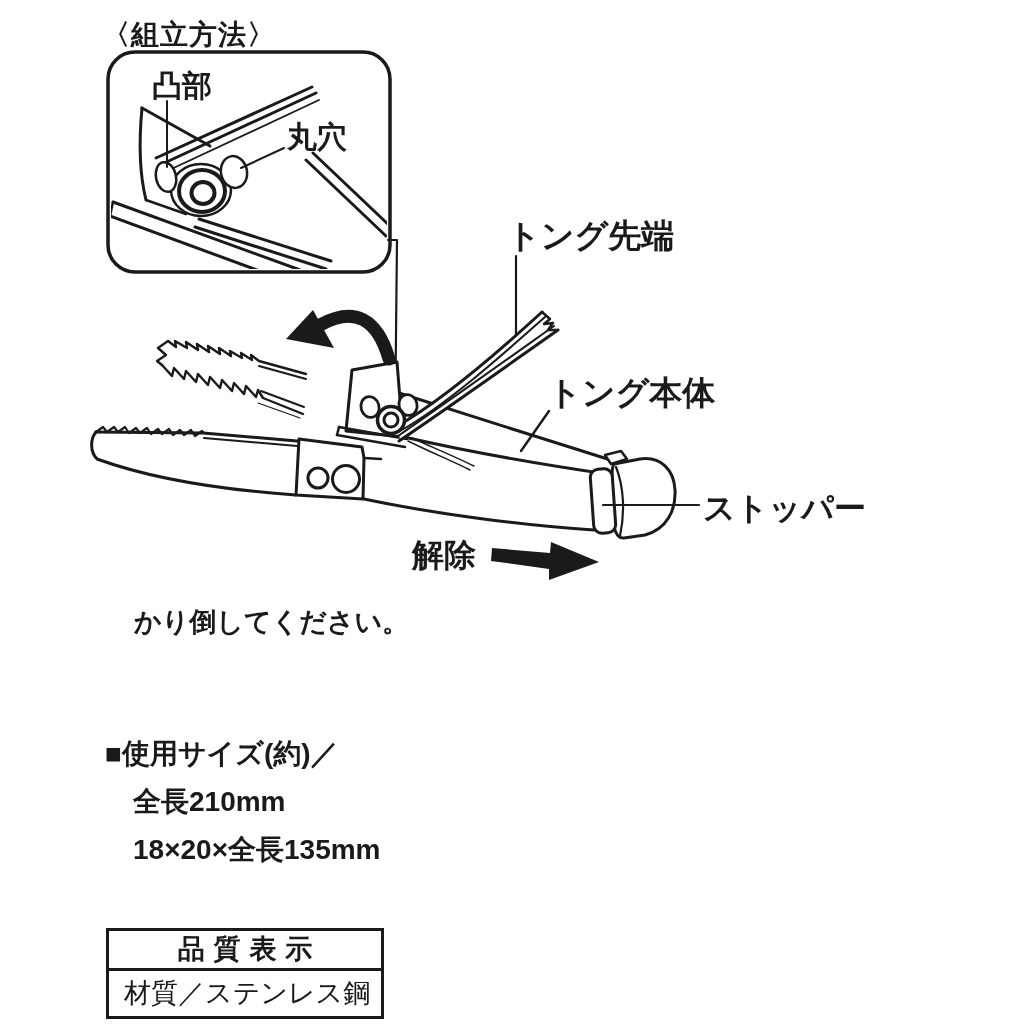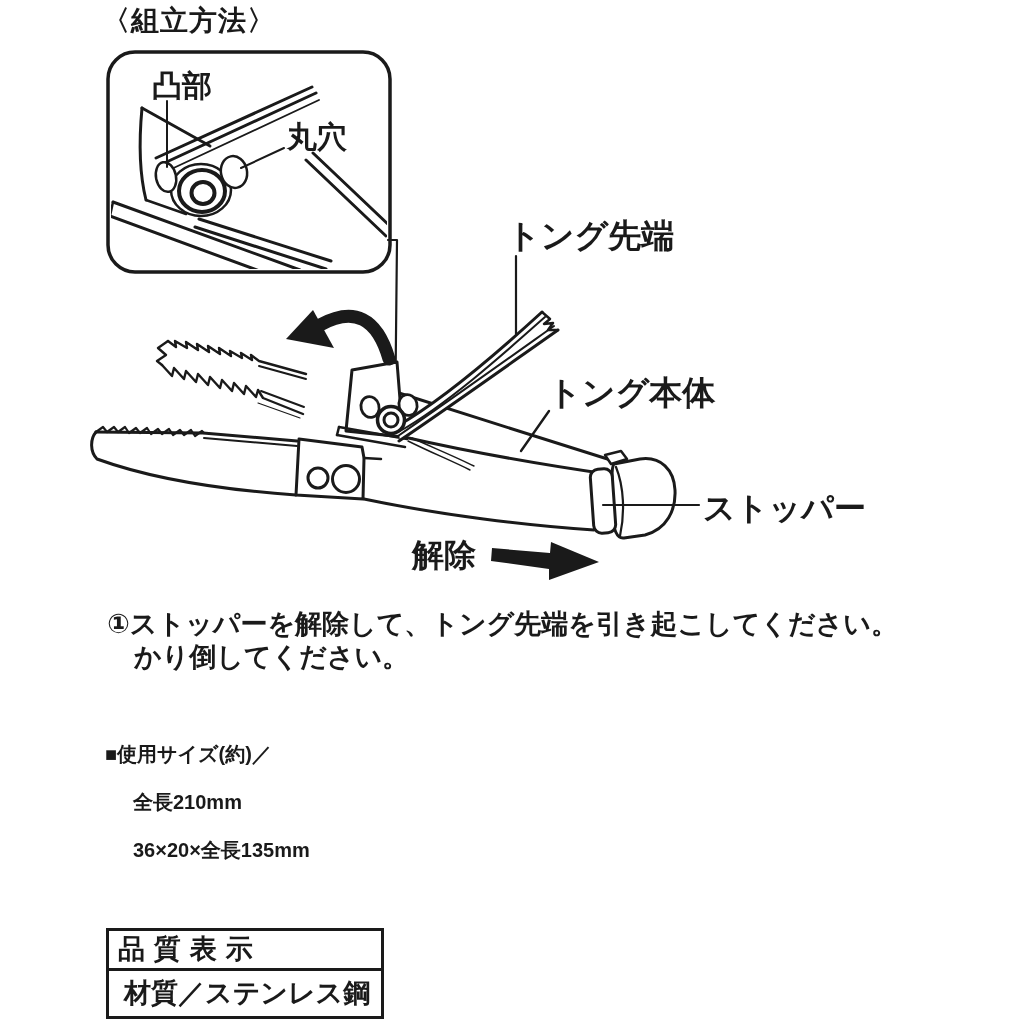--- a/index.html
+++ b/index.html
@@ -1,41 +1,41 @@
 <!DOCTYPE html>
 <html><head>
 <meta charset="utf-8">
 <style>
   html,body{margin:0;padding:0;background:#ffffff;}
   .page{
     position:relative;width:1024px;height:1024px;background:#ffffff;overflow:hidden;
     font-family:"Liberation Sans","DejaVu Sans",sans-serif;color:#1a1a1a;
   }
   .title{
-    position:absolute;left:102px;top:2px;font-size:28px;font-weight:600;letter-spacing:1px;
+    position:absolute;left:102px;top:16px;font-size:28px;font-weight:600;letter-spacing:1px;
   }
   svg.diagram{position:absolute;left:0;top:0;}
   svg text{font-family:"Liberation Sans","DejaVu Sans",sans-serif;font-weight:600;fill:#1a1a1a;}
   .instructions{
     position:absolute;left:107px;top:607px;font-size:27px;line-height:35px;font-weight:600;white-space:nowrap;
   }
   .instructions .wrap-indent{padding-left:27px;font-family:Liberation Mono, monospace;}
   .specs{
-    position:absolute;left:105px;top:738px;font-size:20px;line-height:32px;font-weight:600;white-space:nowrap;
+    position:absolute;left:105px;top:738px;font-size:28px;line-height:32px;font-weight:600;white-space:nowrap;
   }
   .specs .indent{padding-left:28px;margin-top:16px;}
   .quality-table{
     position:absolute;left:106px;top:928px;width:272px;border:3px solid #1a1a1a;background:#fff;
   }
   .quality-table .qt-header{
-    height:37px;line-height:37px;border-bottom:3px solid #1a1a1a;text-align:left;
+    height:37px;line-height:37px;border-bottom:3px solid #1a1a1a;text-align:center;
     font-size:27px;font-weight:600;letter-spacing:0.33em;text-indent:0.33em;
   }
   .quality-table .qt-row{
-    height:45px;line-height:45px;padding-left:15px;font-size:27px;font-weight:700;white-space:nowrap;
+    height:45px;line-height:45px;padding-left:15px;font-size:27px;font-weight:400;white-space:nowrap;
   }
 </style>
 </head>
 <body>
 
 <div class="page">
 
   <div class="title">〈組立方法〉</div>
 
   <svg class="diagram" width="1024" height="600" viewBox="0 0 1024 600" fill="none" stroke-linecap="round" stroke-linejoin="round">
@@ -151,28 +151,27 @@
     <path d="M549,411 L521,451" stroke="#1a1a1a" stroke-width="2.4"></path>
     <path d="M603,505 L699,505" stroke="#1a1a1a" stroke-width="2.2"></path>
 
     <text x="507" y="247" font-size="33">トング先端</text>
     <text x="548" y="404" font-size="33">トング本体</text>
     <text x="703" y="519" font-size="32">ストッパー</text>
     <text x="412" y="566" font-size="32">解除</text>
   </svg>
 
   <div class="instructions">
-    <div>①ストッパーを解除して、トング先端を引き起こしてください。</div>
     <div class="wrap-indent">かり倒してください。</div>
   </div>
 
   <div class="specs">
     <div>■使用サイズ(約)／</div>
     <div class="indent">全長210mm</div>
-    <div class="indent">36×20×全長135mm</div>
+    <div class="indent">18×20×全長135mm</div>
   </div>
 
   <div class="quality-table">
     <div class="qt-header">品質表示</div>
     <div class="qt-row">材質／ステンレス鋼</div>
   </div>
 
 </div>
 
 </body></html>

